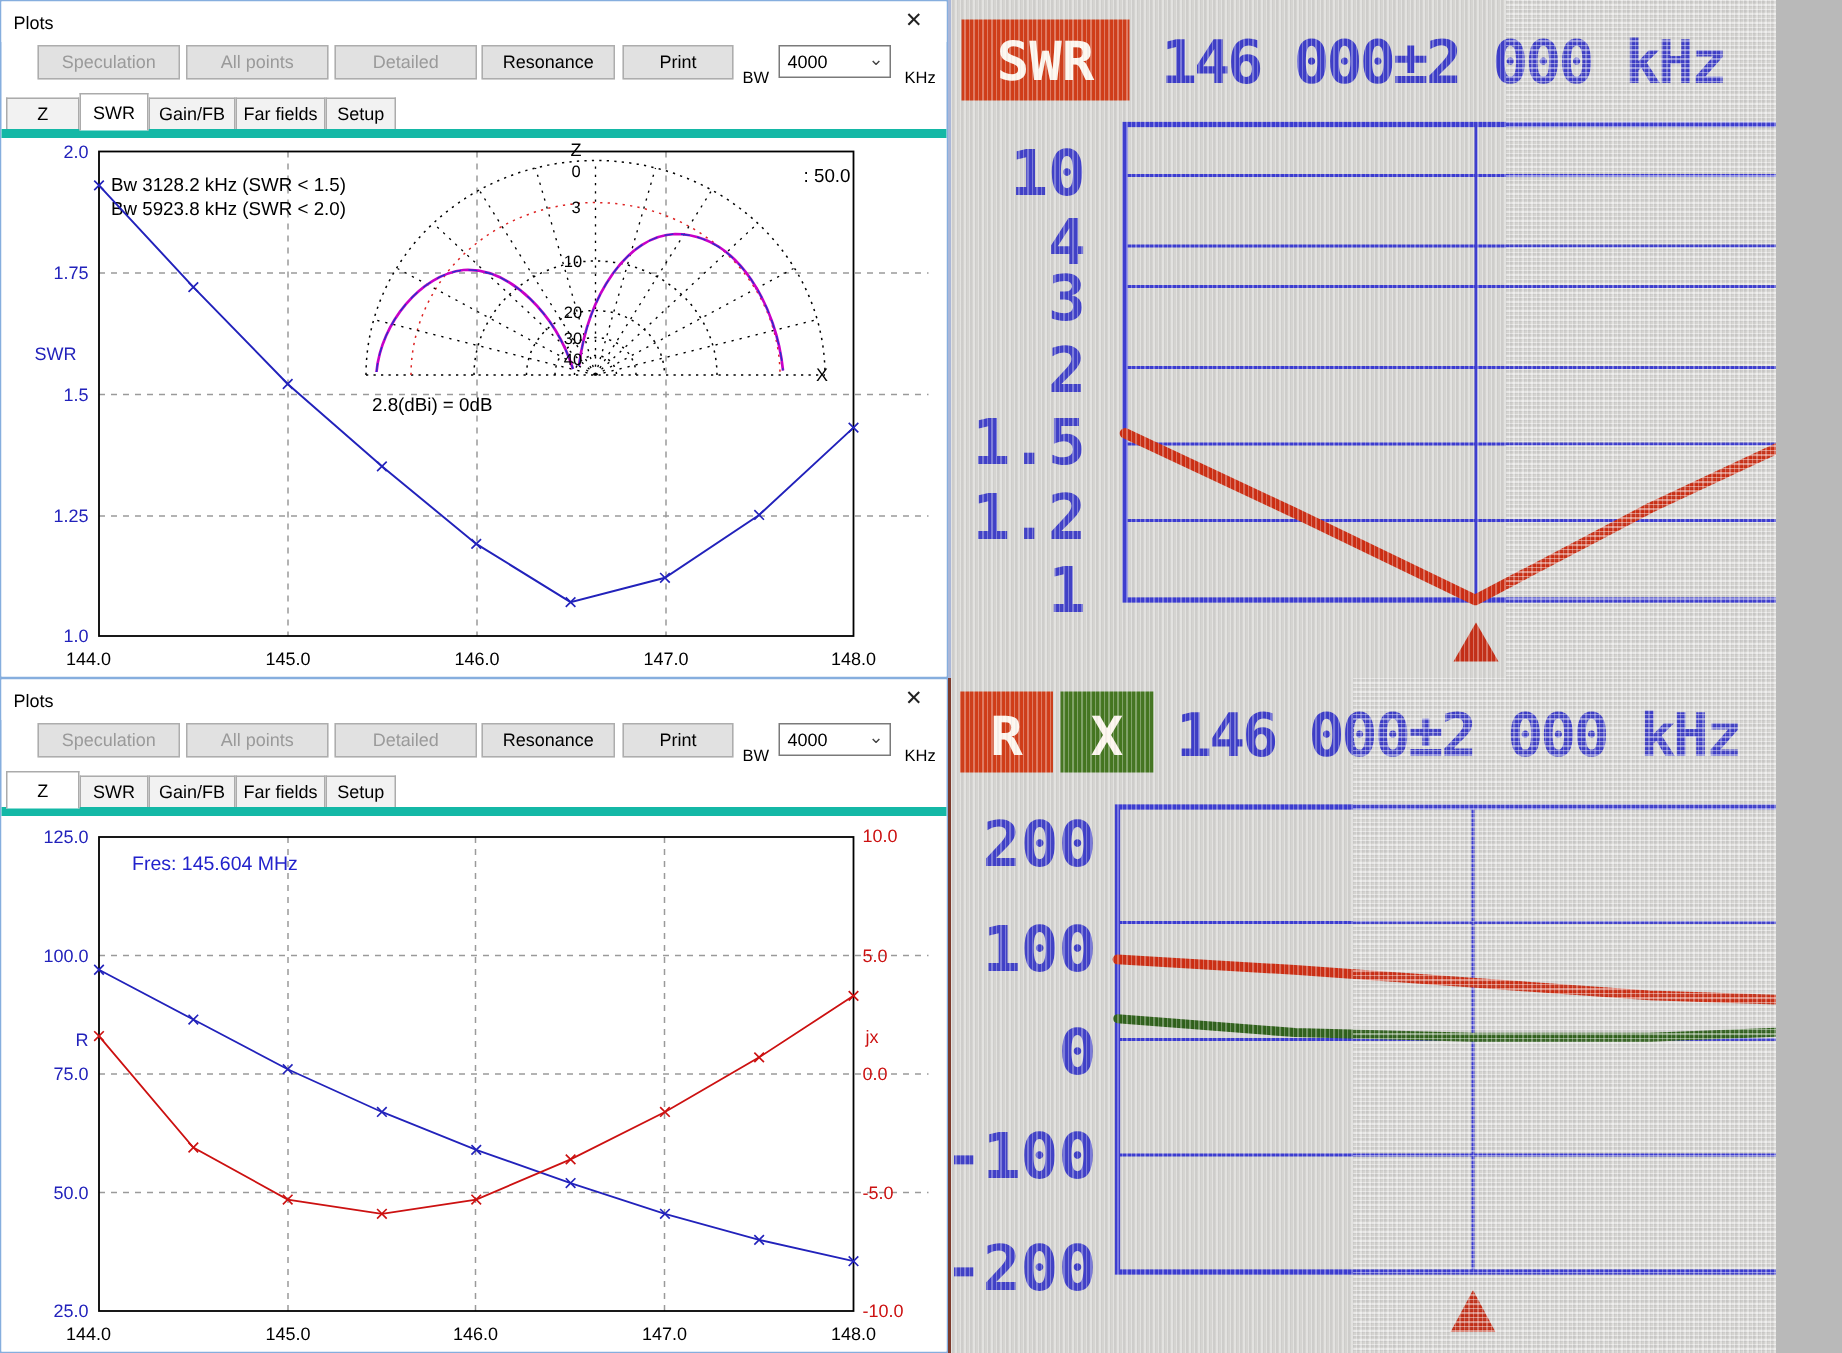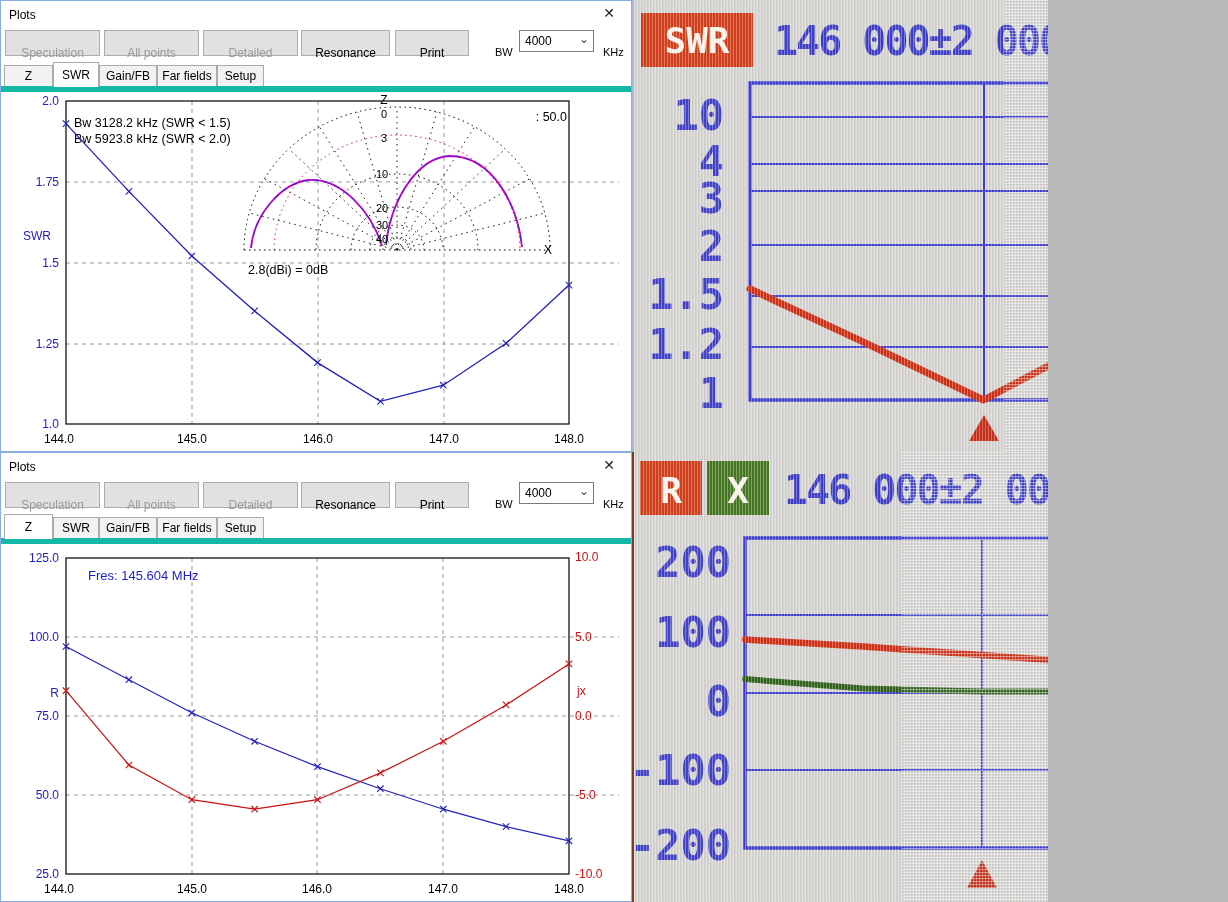--- a/index.html
+++ b/index.html
@@ -1,23 +1,23 @@
 <!DOCTYPE html>
 <html><head>
 <meta charset="utf-8">
 <style>
   html,body{margin:0;padding:0;background:#b9b9b9;font-family:"Liberation Sans",sans-serif;}
-  #stage{position:relative;width:1048px;height:902px;overflow:hidden;background:#22c55e;}
+  #stage{position:relative;width:1184px;height:902px;overflow:hidden;background:#22c55e;}
   
   .win{position:absolute;left:0;width:630px;background:#fff;border:1px solid #86aede;box-sizing:content-box;}
   .titlebar{position:relative;height:27px;background:#fff;}
   .titlebar .title{position:absolute;left:8px;top:7px;font-size:12px;color:#000;}
   .titlebar .close{position:absolute;right:12px;top:4px;font-size:14px;color:#222;cursor:pointer;padding:0 4px;}
   .toolbar{position:relative;height:26px;margin-top:2px;}
-  .tbtn{position:absolute;top:0;height:23px;background:#e1e1e1;border:1px solid #adadad;font-size:12px;line-height:21px;text-align:center;padding:12px;box-sizing:border-box;color:#000;font-family:"Liberation Sans",sans-serif;}
+  .tbtn{position:absolute;top:0;height:23px;background:#e1e1e1;border:1px solid #adadad;font-size:12px;line-height:21px;text-align:center;padding:0;box-sizing:border-box;color:#000;font-family:"Liberation Sans",sans-serif;margin-left:20px;}
   .tbtn.dis{color:#9a9a9a;}
   .bw-label,.bw-unit{position:absolute;top:16px;font-size:11px;color:#000;}
   .combo{position:absolute;top:0;width:75px;height:22px;border:1px solid #7a7a7a;background:#fff;box-sizing:border-box;}
   .combo .val{position:absolute;left:5px;top:3px;font-size:12px;color:#000;}
   .combo .chev{position:absolute;right:4px;top:1px;font-size:12px;color:#444;}
   .tabs{position:relative;height:27px;margin-top:6px;}
   .tab{position:absolute;top:3px;height:21px;background:#f2f2f2;border:1px solid #ababab;border-bottom:none;font-size:12px;line-height:20px;text-align:center;box-sizing:border-box;z-index:1;cursor:pointer;}
   .tab.sel{top:0;height:25px;background:#fff;z-index:3;line-height:24px;}
   .chartarea{position:absolute;left:0;right:0;top:85px;bottom:0;background:#fff;border-top:6px solid #14b8a6;}
   .chartarea svg{position:absolute;left:0;top:-1px;}

